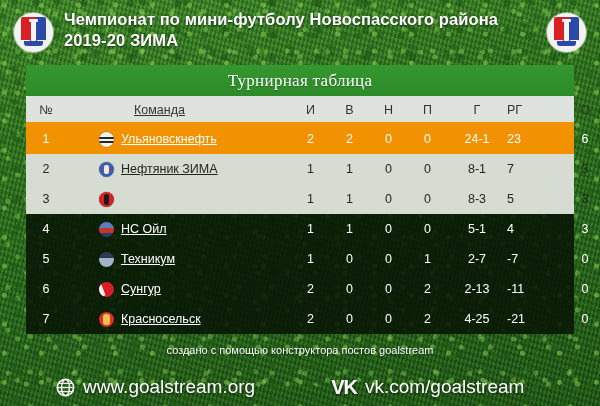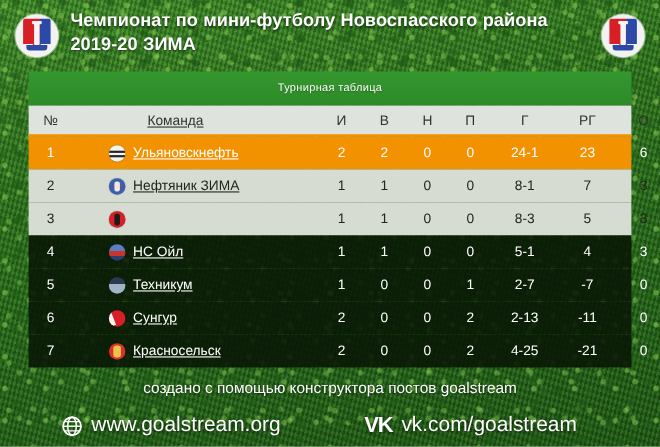--- a/index.html
+++ b/index.html
@@ -113,23 +113,24 @@
     position: absolute;
     left: 26px; top: 65px;
     width: 548px; height: 31px;
     background: linear-gradient(180deg, #35972f 0%, #2d8a28 100%);
     display: flex;
     align-items: center;
     justify-content: center;
   }
   #subtitle-text {
     color: #ffffff;
-    font-size: 10px;
+    font-size: 17px;
     letter-spacing: 0.3px;
     text-shadow: 0 1px 1px rgba(0,0,0,0.3);
+    font-family: Liberation Serif, serif;
   }
 
   
   #table {
     position: absolute;
     left: 26px; top: 96px;
     width: 548px; height: 240px;
   }
   .row {
     position: absolute;
@@ -177,21 +178,21 @@
     padding-left: 33px;
     text-decoration: underline;
   }
   .c-team-label { white-space: nowrap; }
   .row.head .c-team { padding-left: 68px; }
   .c-st {
     flex: 0 0 39px;
     text-align: center;
   }
   .c-g  { flex: 0 0 60px; text-align: center; }
-  .c-gd { flex: 0 0 54px; text-align: center; }
+  .c-gd { flex: 0 0 54px; }
   .c-p  { flex: 0 0 48px; text-align: center; }
 
   
   .logo {
     position: relative;
     width: 15px; height: 15px;
     border-radius: 50%;
     flex: 0 0 15px;
     overflow: hidden;
     box-shadow: 0 0 1px rgba(0,0,0,0.5);
@@ -264,21 +265,21 @@
     border-radius: 3px;
   }
 
   
   #footer-credit {
     position: absolute;
     left: 0; top: 344px;
     width: 600px;
     text-align: center;
     color: #ffffff;
-    font-size: 14px;
+    font-size: 11px;
     text-shadow: 0 1px 2px rgba(0,0,0,0.55);
   }
   #footer-links {
     position: absolute;
     left: 0; top: 370px;
     width: 600px;
     height: 34px;
     display: flex;
     align-items: center;
   }

